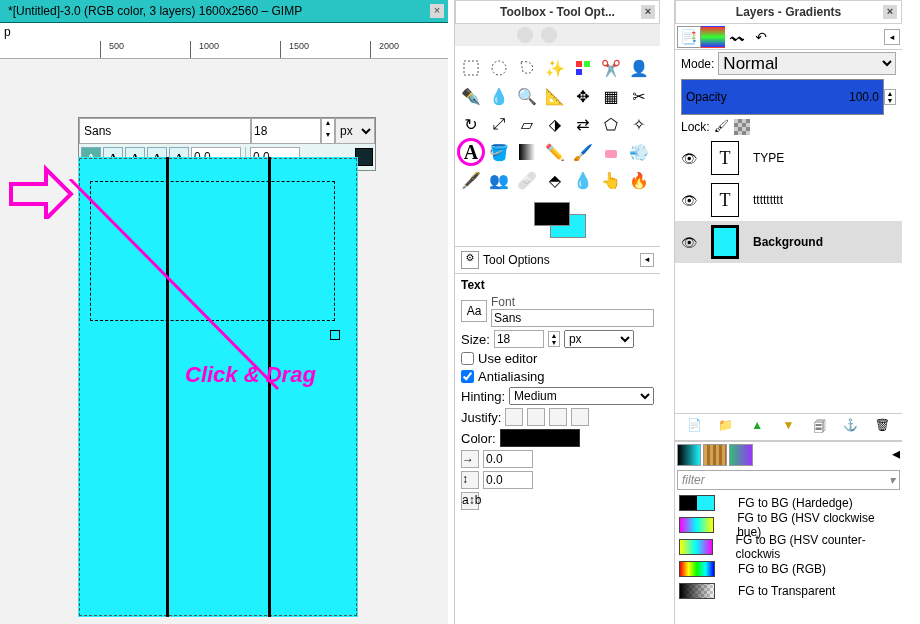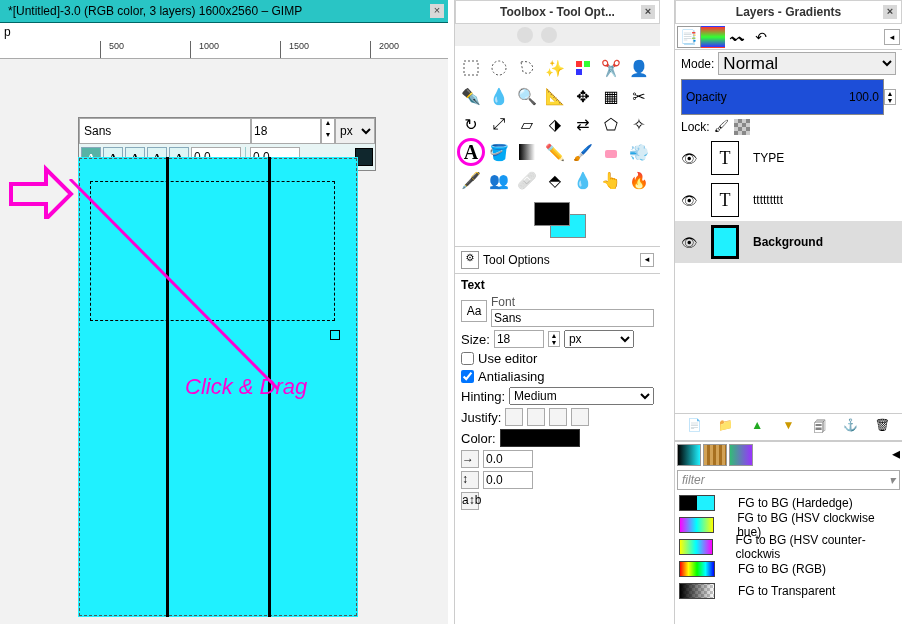--- a/index.html
+++ b/index.html
@@ -30,21 +30,21 @@
 .tt-row1 .size { width:70px; text-align:left; padding:2px; }
 .tt-row1 .unit { width:40px; }
 .tt-row2 { display:flex; height:26px; align-items:center; gap:2px; padding:0 2px;}
 .tt-btn { width:20px; height:20px; border:1px solid #8ab; background:#dff5f5; text-align:center; font-size:11px; line-height:18px; font-weight:bold; font-family:Georgia,serif;}
 .tt-btn.active { background:#57b2a5; color:#fff; }
 .tt-row2 .spin { width:50px; font-size:12px; border:1px solid #aaa; padding:2px;}
 .tt-row2 .sep { width:1px; height:20px; background:#9cc; margin:0 2px; }
 .tt-row2 .color-sw { width:18px; height:18px; background:#10272d; margin-left:auto; border:1px solid #000;}
 .annotation-arrow { position:absolute; left:6px; top:90px; pointer-events:none; }
 .annotation-line { position:absolute; left:60px; top:120px; pointer-events:none; }
-.annotation-text { position:absolute; left:185px; top:315px; color:#ff00d4; font-size:22px; font-weight:normal; font-style:italic; }
+.annotation-text { position:absolute; left:185px; top:303px; color:#ff00d4; font-size:22px; font-weight:bold; font-style:italic; }
 
 
 .toolbox { position:absolute; left:454px; top:0; width:206px; height:624px; background:#fff; border-left:1px solid #ccc;}
 .tool-grid { display:grid; grid-template-columns: repeat(7, 28px); grid-auto-rows:28px; gap:0; padding:4px 2px; }
 .tool { width:28px; height:28px; display:flex; align-items:center; justify-content:center; font-size:16px; cursor:pointer;}
 .tool svg { width:20px; height:20px; }
 .tool.highlight { border:3px solid #ff00e0; border-radius:50%; }
 .fgbg-swatch { position:relative; width:60px; height:40px; margin:4px auto; }
 .fgbg-swatch .fg { position:absolute; left:6px; top:0; width:36px; height:24px; background:#000; border:1px solid #888;}
 .fgbg-swatch .bg { position:absolute; left:22px; top:12px; width:36px; height:24px; background:#1ff1ff; border:1px solid #888;}

